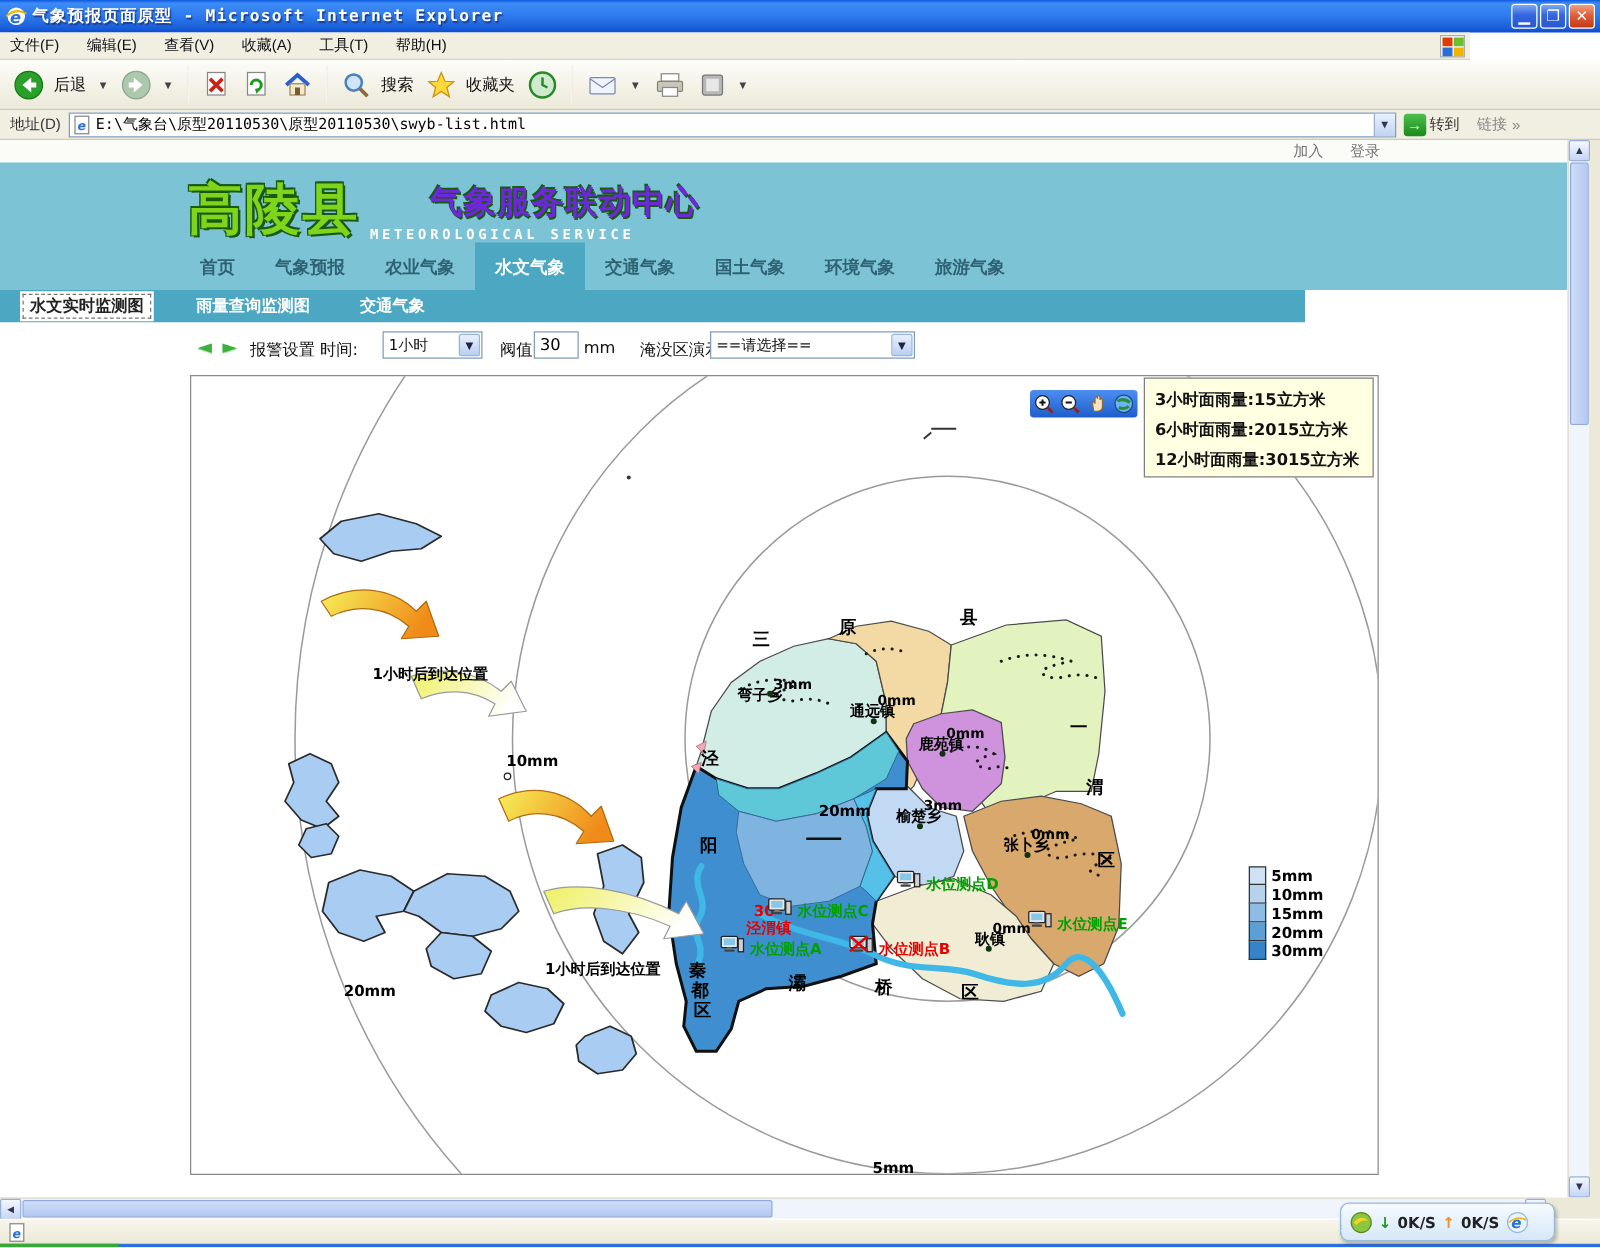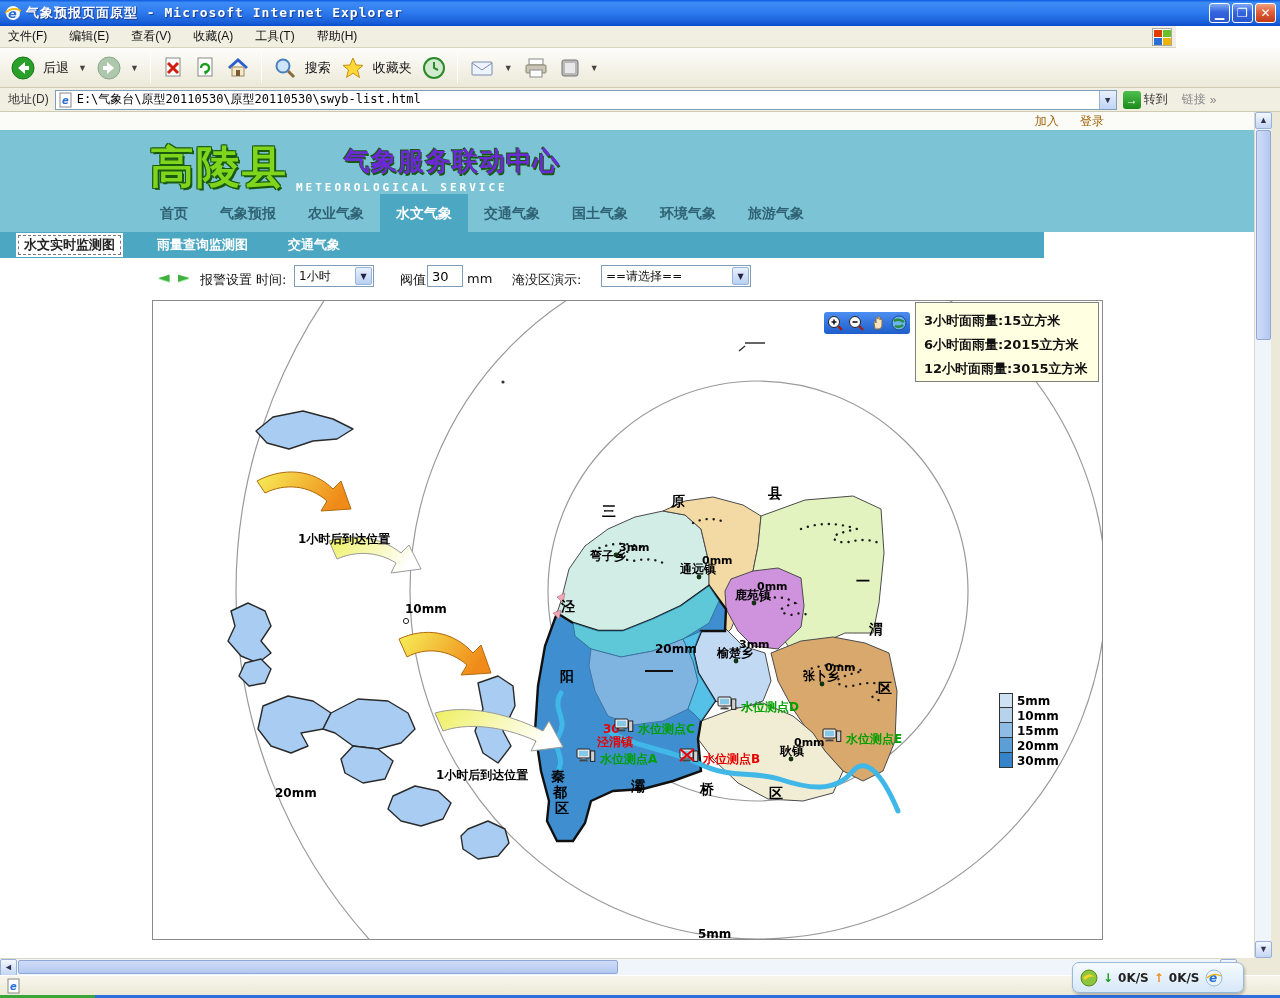--- a/index.html
+++ b/index.html
@@ -43,21 +43,21 @@
     display:flex; align-items:center; padding-left:2px; font:12px "DejaVu Sans Mono",monospace; color:#000; }
   .addrfield .drop { position:absolute; right:0; top:0; width:17px; height:18px;
     background:linear-gradient(180deg,#e8f0fc,#c0d4f4); border-left:1px solid #9ab0d0; text-align:center; font-size:9px; color:#335; line-height:18px;}
   .gobtn { display:flex; align-items:center; gap:3px; margin-left:6px; }
   .goicon { width:18px; height:18px; border-radius:3px; background:linear-gradient(180deg,#4ec04e,#1a8a1a); color:#fff; font:bold 12px sans-serif; text-align:center; line-height:18px; }
   .links { margin-left:14px; color:#888; display:flex; gap:4px; align-items:center; }
 
   
   .page { position:absolute; left:0; top:112px; width:1254px; height:846px; background:#fff; overflow:hidden; }
   .userbar { position:absolute; left:0; top:0; width:1254px; height:18px; background:#fbfbf8;
-    font-size:12px; color:#a16207; text-align:right; padding-right:150px; line-height:18px; }
+    font-size:12px; color:#737373; text-align:right; padding-right:150px; line-height:18px; }
   .userbar span { margin-left:18px; }
   .siteheader { position:absolute; left:0; top:18px; width:1254px; height:66px; background:#7cc3d6; }
   .brand { position:absolute; left:150px; top:8px; display:flex; align-items:flex-start; gap:8px; }
   .brand .county { font:bold 44px "DejaVu Sans",sans-serif; color:#7fd41c;
     text-shadow:2px 2px 0 #1a5a10, -1px -1px 0 #1a5a10, 1px -1px 0 #1a5a10, -1px 1px 0 #1a5a10; letter-spacing:2px; }
   .brand .rt { padding-top:6px; }
   .brand .svc { font:bold 26px "DejaVu Sans",sans-serif; color:#6d28d9;
     text-shadow:1px 2px 0 #1a5a10, -1px -1px 0 #1a5a10; letter-spacing:1px;margin-left:48px; }
   .brand .eng { font:bold 11px "DejaVu Sans Mono",monospace; color:#fff; letter-spacing:3px; margin-top:2px; }
 
@@ -69,21 +69,21 @@
   .subnav { position:absolute; left:0; top:120px; width:1044px; height:26px; background:#4ba7c2;
     display:flex; align-items:center; font:bold 13px "DejaVu Sans",sans-serif; color:#fff; }
   .subnav .sitem { margin-left:28px; padding:2px 6px; }
   .subnav .sitem.active { background:#fff; color:#222; outline:1px dashed #777; outline-offset:-3px; margin-left:16px; padding:3px 8px; }
 
   .controls { position:absolute; left:0; top:146px; width:1254px; height:45px; background:#fff;
     font:13px "DejaVu Sans",sans-serif; color:#111; }
   .controls .garrow { position:absolute; top:10px; font-size:15px; color:#3db03d; font-weight:bold; text-shadow:0 1px 0 #9e9; }
   .ctl-label { position:absolute; top:13px; }
   .xpselect { position:absolute; top:7px; height:22px; border:1px solid #7f9db9; background:#fff; font-size:12px;
-    display:flex; align-items:center; padding-left:4px; }
+    display:flex; align-items:center; padding-left:4px;margin-left:12px; }
   .xpselect .arrowbox { position:absolute; right:1px; top:1px; bottom:1px; width:17px;
     background:linear-gradient(180deg,#e8f0fc,#b8d0f0); border:1px solid #98b4dc; border-radius:2px;
     font-size:8px; color:#224; display:flex; align-items:center; justify-content:center; }
   .xpinput { position:absolute; top:7px; height:22px; border:1px solid #7f9db9; font:13px "DejaVu Sans",sans-serif; padding-left:4px; }
 
   .mapbox { position:absolute; left:152px; top:188px; width:951px; height:640px; border:1px solid #8a8a8a; background:#fff; }
 
   .maptools { position:absolute; left:671px; top:11px; width:86px; height:22px; border-radius:3px;
     background:linear-gradient(180deg,#4c8ef0,#1d5ecc); display:flex; align-items:center; justify-content:space-around; }
   .infobox { position:absolute; left:762px; top:1px; width:184px; height:80px; background:#ffffe1; border:1px solid #808080;
@@ -301,21 +301,21 @@
       <span class="ctl-label" style="left:200px">报警设置</span>
       <span class="ctl-label" style="left:256px">时间:</span>
       <div class="xpselect" style="left:294px; width:80px">
         <span>1小时</span>
         <span class="arrowbox">▼</span>
       </div>
       <span class="ctl-label" style="left:400px">阀值:</span>
       <input class="xpinput" style="left: 427px; width: 36px;" value="30">
       <span class="ctl-label" style="left:467px">mm</span>
       <span class="ctl-label" style="left:512px">淹没区演示:</span>
-      <div class="xpselect" style="left:601px; width:150px">
+      <div class="xpselect" style="left:556px; width:164px">
         <span>==请选择==</span>
         <span class="arrowbox">▼</span>
       </div>
     </div>
 
     <div class="mapbox">
       <svg width="949" height="638" viewBox="0 0 949 638">
         <defs>
           <linearGradient id="ag" x1="0" y1="0" x2="1" y2="0.3">
             <stop offset="0" stop-color="#f6f05a"></stop>

